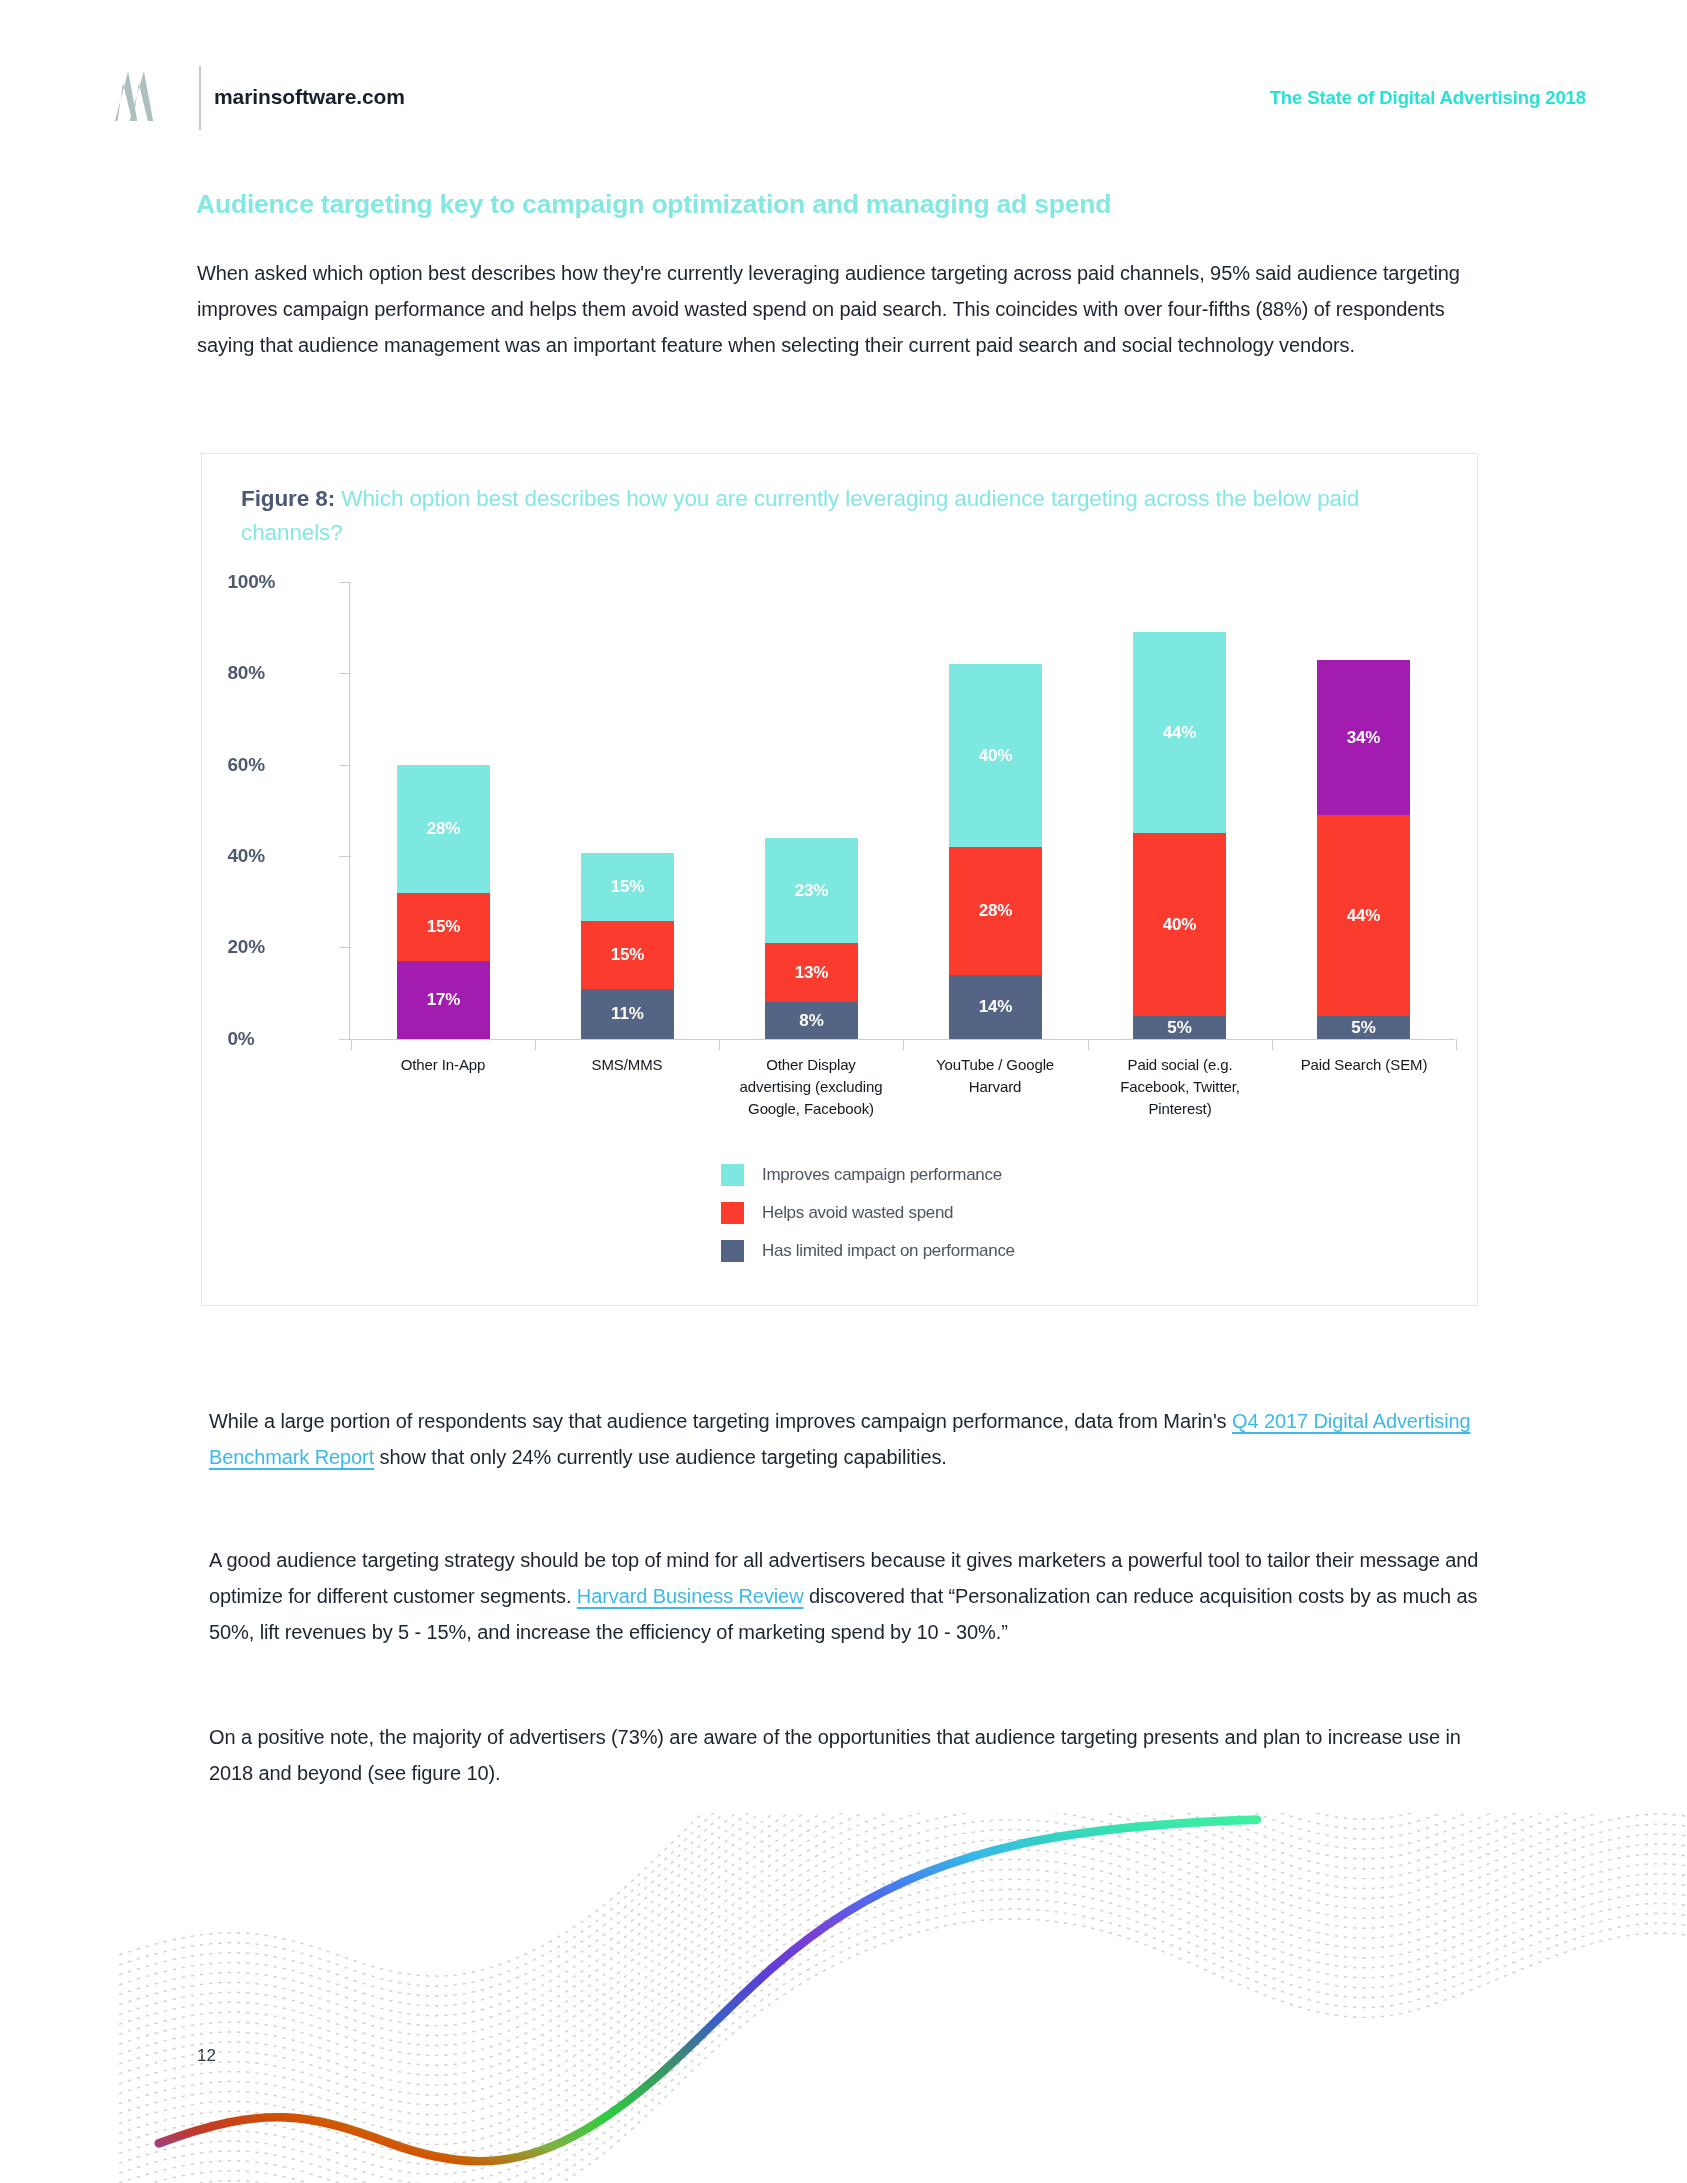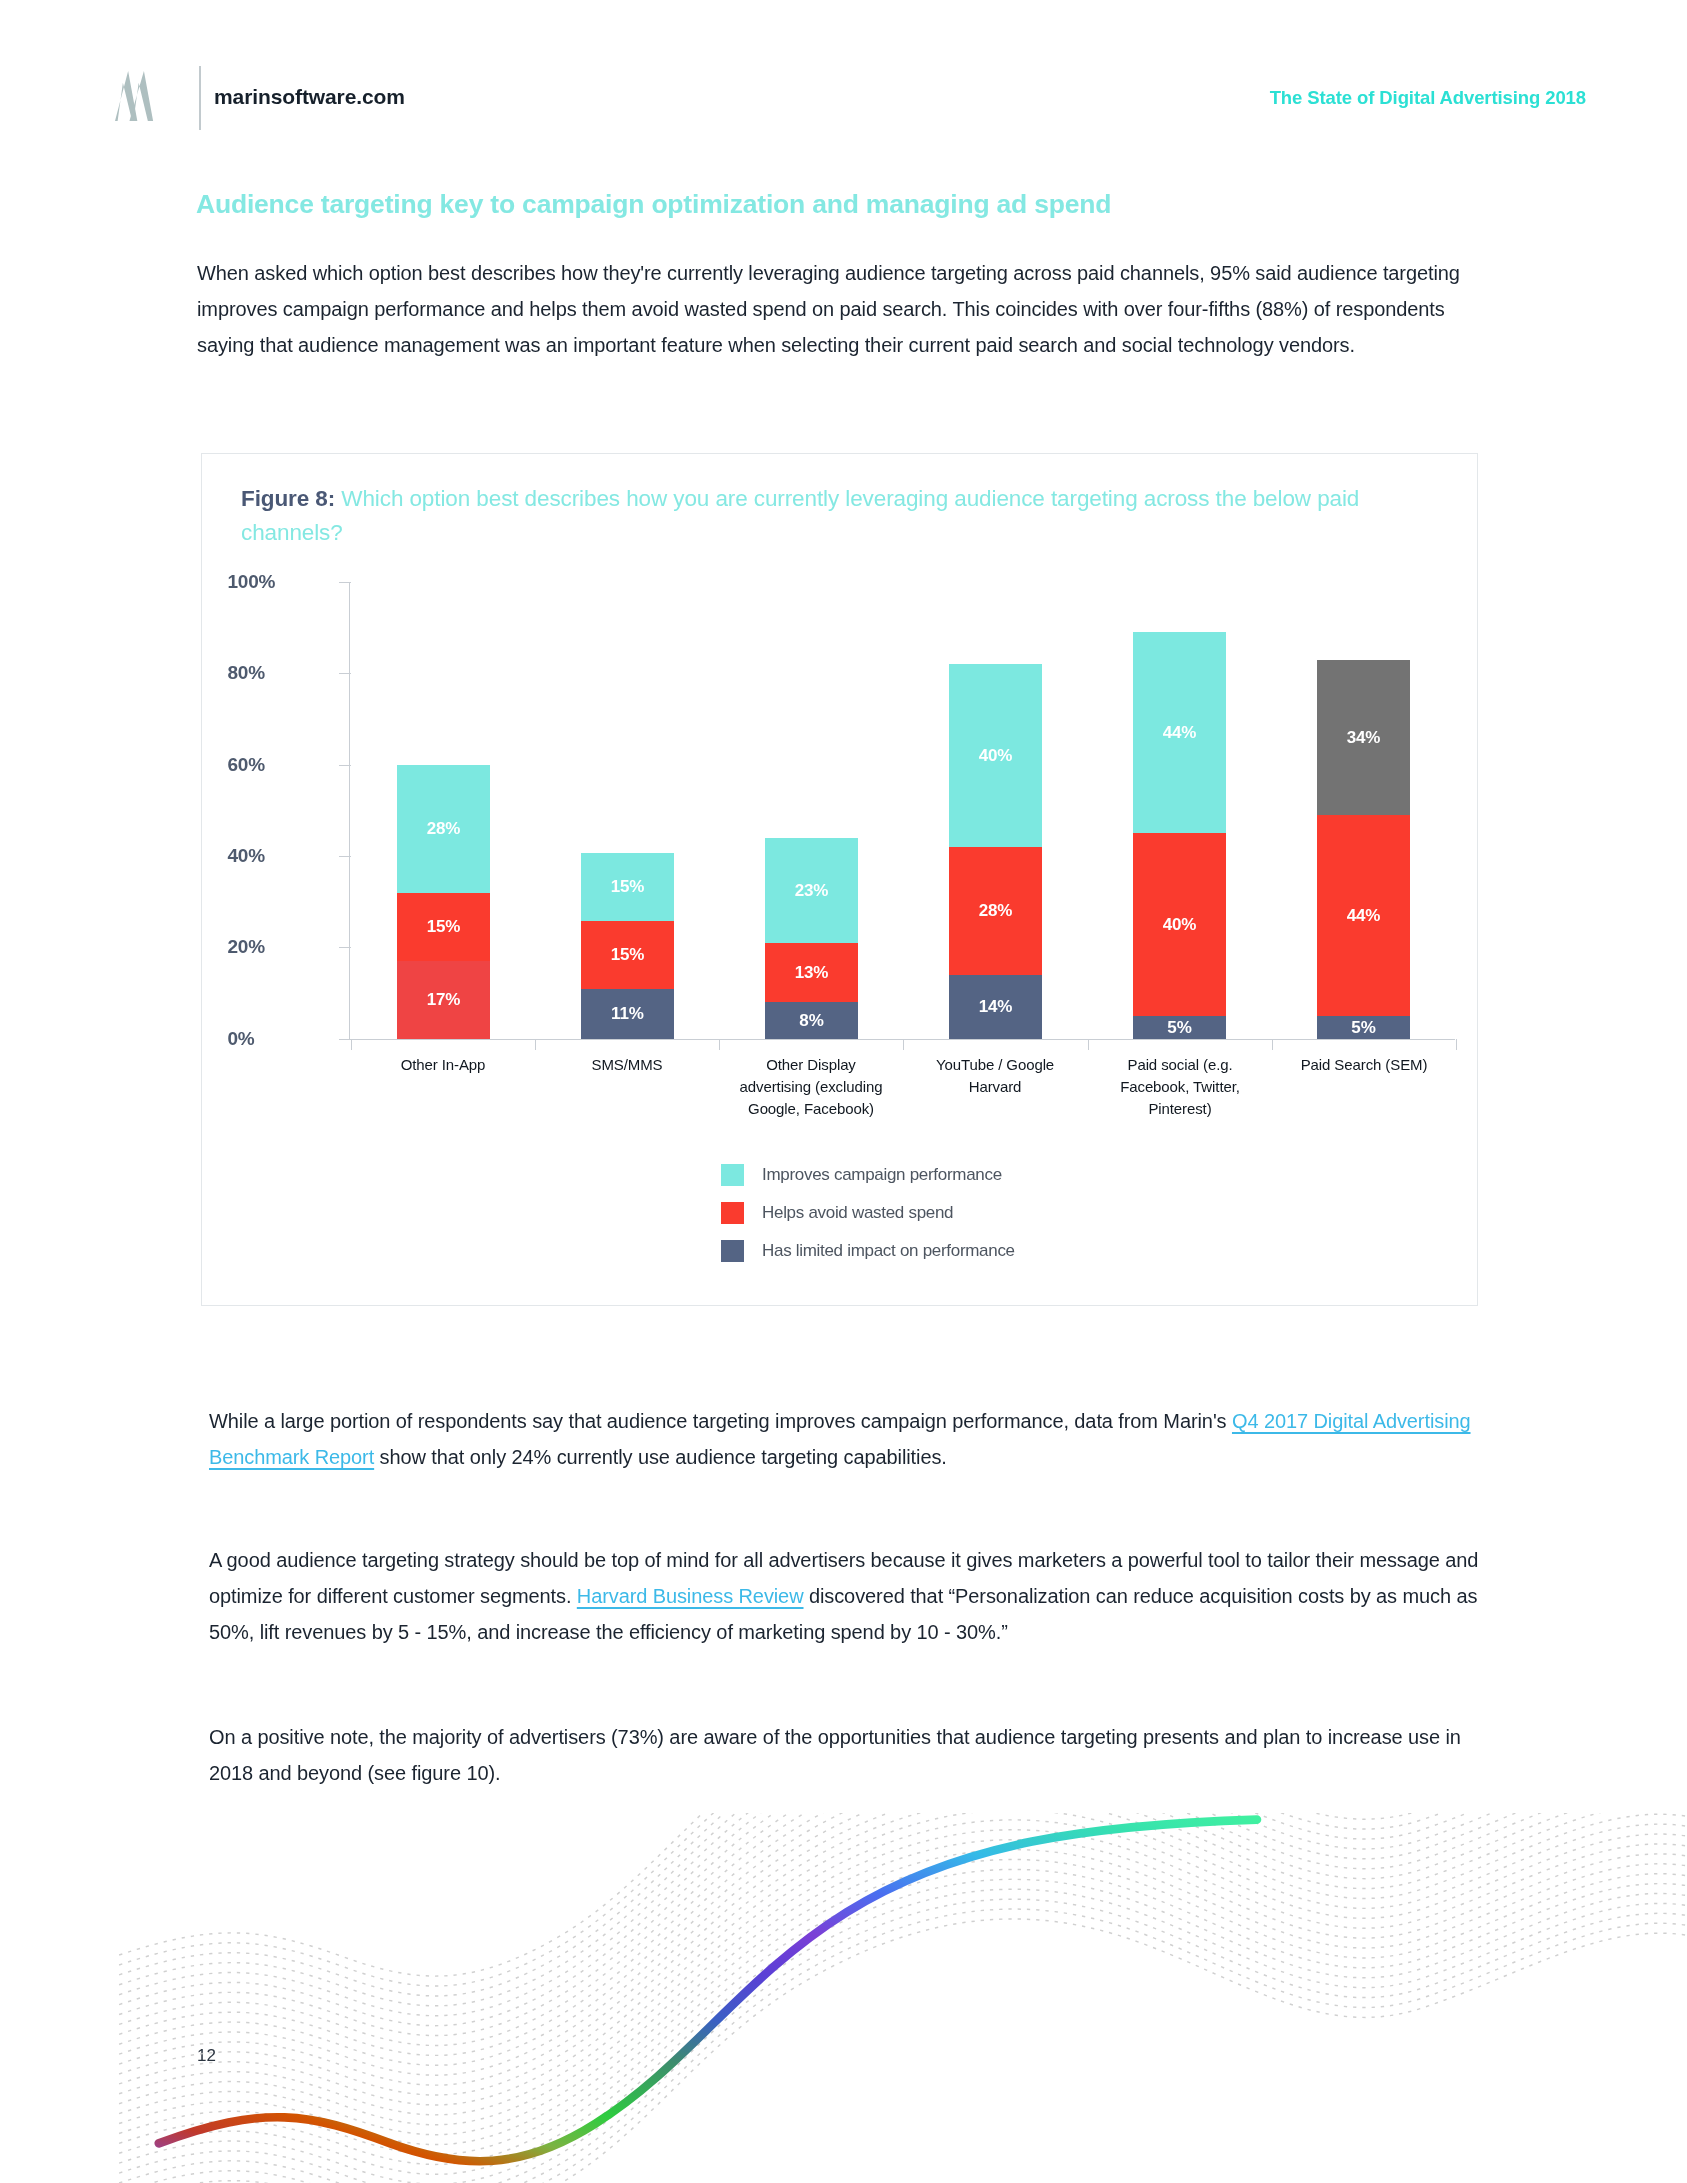--- a/index.html
+++ b/index.html
@@ -266,21 +266,21 @@
       <div class="y-tick-label" style="top: 91px;">80%</div>
       <div class="y-tick-label" style="top: 0px;">100%</div>
     </div>
   <div class="axis-line"></div>
   <div class="baseline"></div>
   <div class="plot-area">
       <div class="bar-col" style="left: 46px; width: 93px;">
         <div class="bar-stack">
           <div class="seg" style="height: 128px; background: rgb(124, 232, 224);">28%</div>
           <div class="seg" style="height: 68px; background: rgb(250, 59, 46);">15%</div>
-          <div class="seg" style="height: 78px; background: #ef4444;">17%</div>
+          <div class="seg" style="height: 78px; background: #a21caf;">17%</div>
         </div>
       </div>
       <div class="x-tick" style="left: 184px;"></div>
       <div class="x-label" style="left: 0px; width: 184px;">
         <div>Other In-App</div>
       </div>
       <div class="bar-col" style="left: 230px; width: 93px;">
         <div class="bar-stack">
           <div class="seg" style="height: 68px; background: rgb(124, 232, 224);">15%</div>
           <div class="seg" style="height: 68px; background: rgb(250, 59, 46);">15%</div>
@@ -324,21 +324,21 @@
         </div>
       </div>
       <div class="x-tick" style="left: 921px;"></div>
       <div class="x-label" style="left: 737px; width: 184px;">
         <div>Paid social (e.g.</div>
         <div>Facebook, Twitter,</div>
         <div>Pinterest)</div>
       </div>
       <div class="bar-col" style="left: 966px; width: 93px;">
         <div class="bar-stack">
-          <div class="seg" style="height: 155px; background: #737373;">34%</div>
+          <div class="seg" style="height: 155px; background: #a21caf;">34%</div>
           <div class="seg" style="height: 201px; background: rgb(250, 59, 46);">44%</div>
           <div class="seg" style="height: 23px; background: rgb(84, 100, 132);">5%</div>
         </div>
       </div>
       <div class="x-tick" style="left: 1105px;"></div>
       <div class="x-label" style="left: 921px; width: 184px;">
         <div>Paid Search (SEM)</div>
       </div>
       <div class="x-tick" style="left: 0px;"></div>
     </div>

